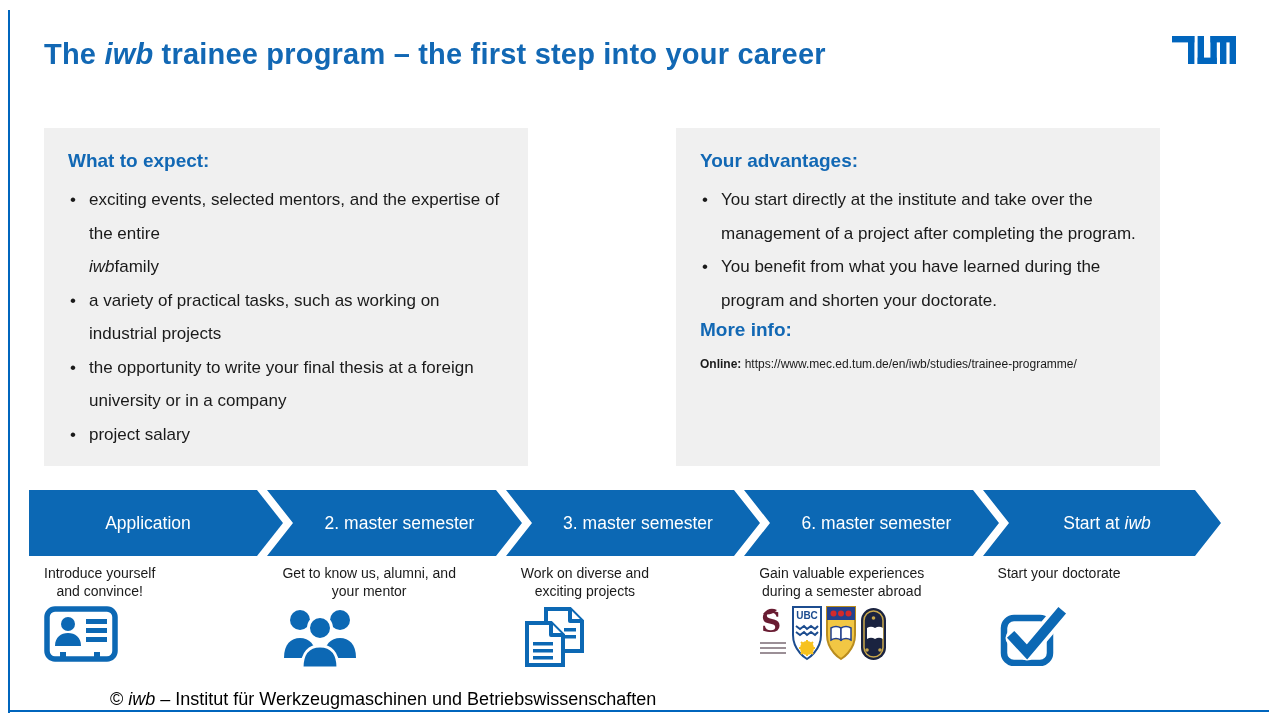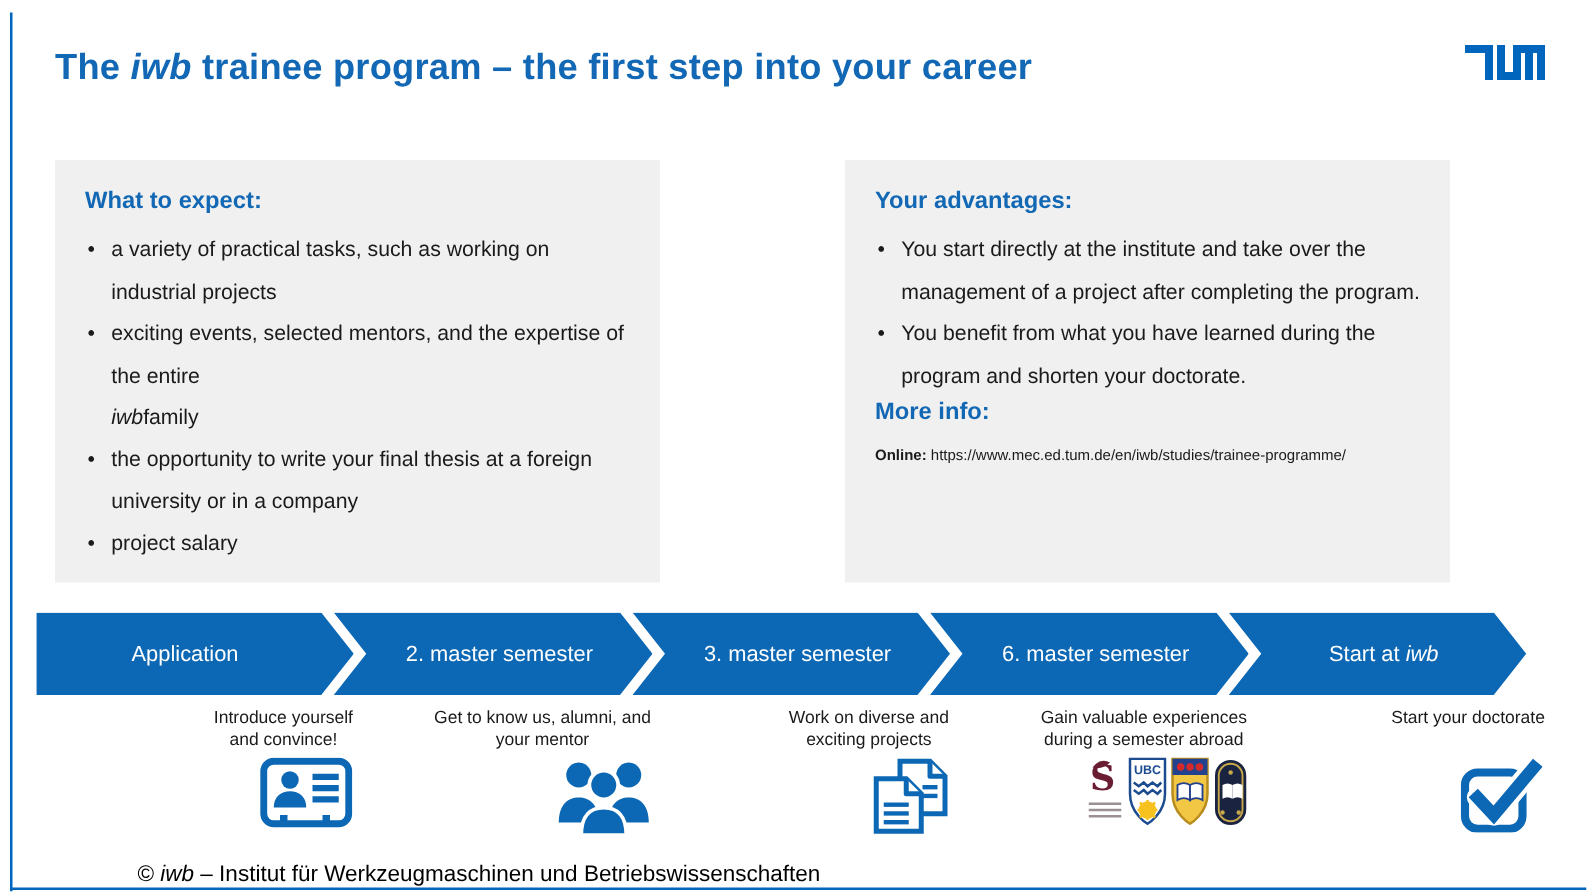--- a/index.html
+++ b/index.html
@@ -63,21 +63,21 @@
   .c2 { left:477px; width:254px; }
   .c3 { left:715px; width:255px; }
   .c4 { left:954px; width:238px; }
 
   
   .steps-desc-row, .steps-icon-row {
     position:absolute; left:44px; width:1192px; display:flex;
   }
   .steps-desc-row { top:565px; }
   .steps-icon-row { top:606px; height:64px; }
-  .step-col { width:238.4px; display:flex; justify-content:flex-end; align-items:flex-start; }
+  .step-col { width:238.4px; display:flex; justify-content:flex-start; align-items:flex-start; }
   .step-desc {
     font-size:14px; line-height:17.5px; text-align:center; color:#1a1a1a;
     white-space:pre-line;
   }
 
   
   .slide-footer {
     position:absolute; left:110px; top:689px; font-size:18px; color:#000;
   }
 </style>
@@ -96,22 +96,22 @@
   <rect x="25.6" y="21.6" width="19.2" height="6.4"></rect>
   <rect x="38.4" y="0" width="6.4" height="28"></rect>
   <rect x="38.4" y="0" width="25.6" height="6.4"></rect>
   <rect x="48" y="0" width="6.4" height="28"></rect>
   <rect x="57.6" y="0" width="6.4" height="28"></rect>
 </svg>
 
 <div class="info-box box-left">
   <div class="box-heading">What to expect:</div>
   <ul class="bullets">
+    <li><span>exciting events, selected mentors, and the expertise of the entire </span><span class="it">iwb</span><span> family</span></li>
     <li><span>a variety of practical tasks, such as working on industrial projects</span></li>
-    <li><span>exciting events, selected mentors, and the expertise of the entire </span><span class="it">iwb</span><span> family</span></li>
     <li><span>the opportunity to write your final thesis at a foreign university or in a company</span></li>
     <li><span>project salary</span></li>
   </ul>
 </div>
 
 <div class="info-box box-right">
   <div class="box-heading">Your advantages:</div>
   <ul class="bullets">
     <li><span>You start directly at the institute and take over the management of a project after completing the program.</span></li>
     <li><span>You benefit from what you have learned during the program and shorten your doctorate.</span></li>

